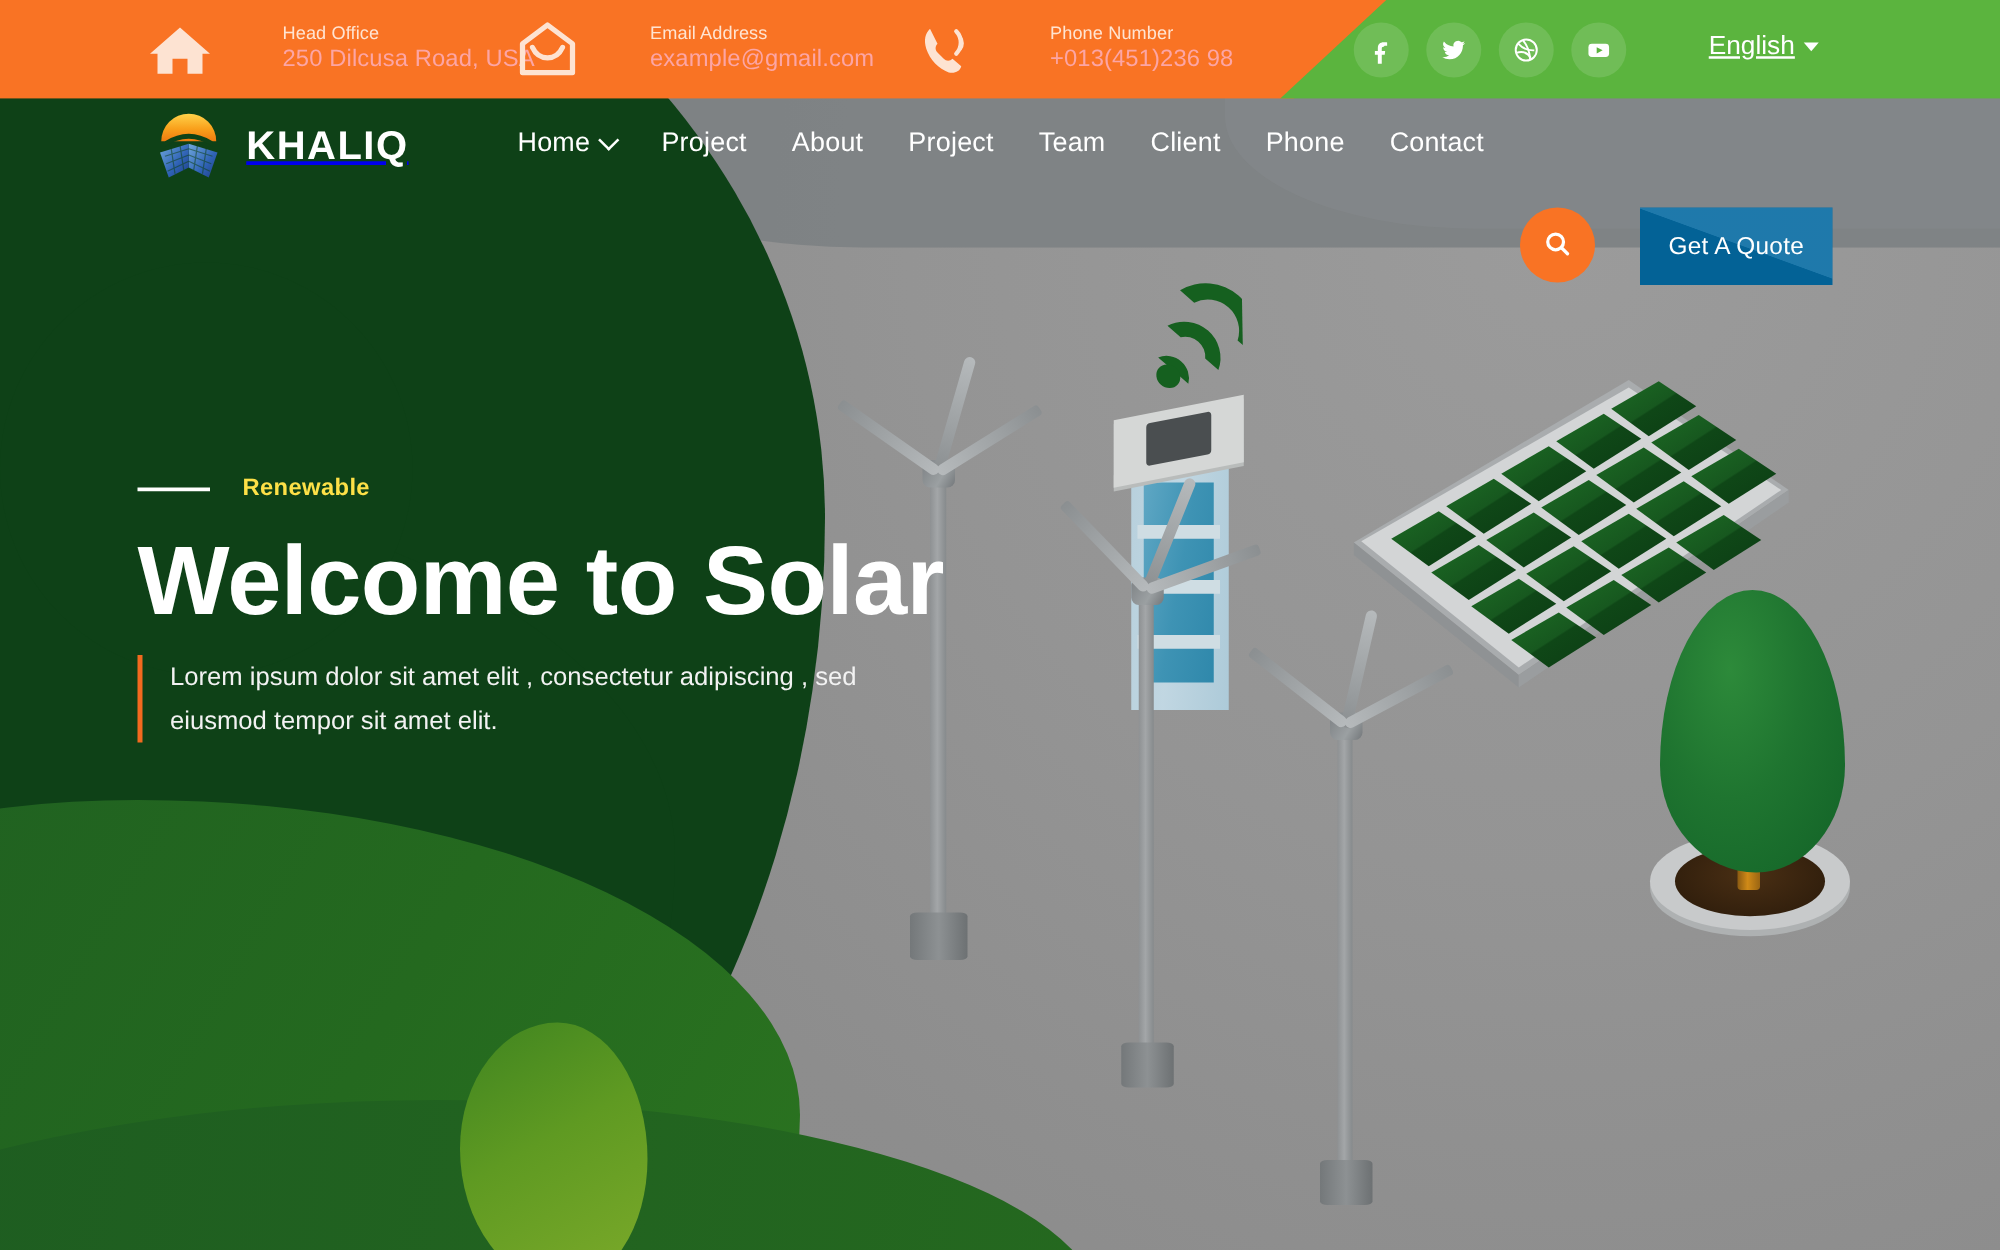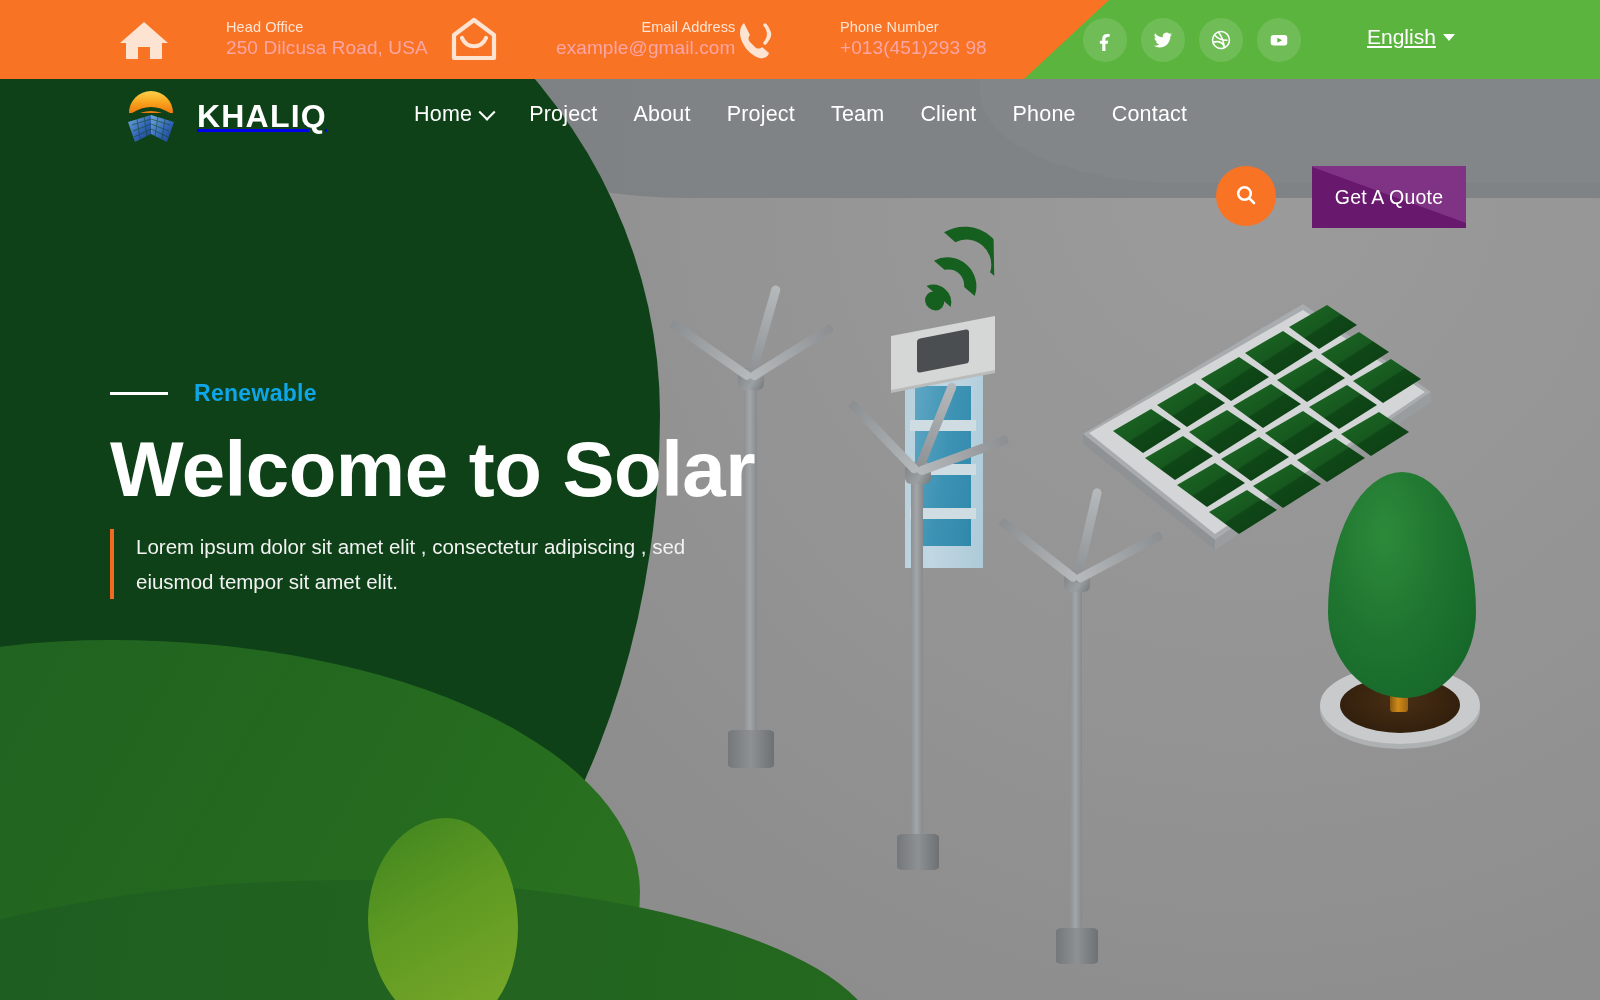--- a/index.html
+++ b/index.html
@@ -186,35 +186,35 @@
   }
   .chev { width:12px;height:12px;border-right:2.6px solid #fff;border-bottom:2.6px solid #fff;transform:rotate(45deg) translate(-2px,-2px); }
 
   .search-btn {
     position:absolute; left:1216px; top:104px; width:60px; height:60px;
     border-radius:50%; background:#f97324; border:none; cursor:pointer;
     display:flex; align-items:center; justify-content:center;
   }
   .quote-btn {
     position:absolute; left:1312px; top:104px; width:154px; height:62px;
-    background:#701a75; border:none; cursor:pointer; color:#fff;
+    background:#0369a1; border:none; cursor:pointer; color:#fff;
     font-size:19.5px; letter-spacing:.2px; overflow:hidden;
   }
   .quote-btn .sheen {
     position:absolute; left:0; top:0; width:100%; height:100%;
     background:linear-gradient(200deg, rgba(255,255,255,.11) 0%, rgba(255,255,255,.11) 48%, rgba(0,0,0,.07) 48.5%, rgba(0,0,0,.07) 100%);
     pointer-events:none;
   }
   .quote-btn span.lbl { position:relative; z-index:2; }
 
   
   .hero-content { position:absolute; left:110px; top:380px; width:760px; }
   .eyebrow { display:flex; align-items:center; gap:26px; margin-bottom:22px; }
   .eyebrow .dash { width:58px; height:3px; background:#fff; }
-  .eyebrow .etxt { font-size:23px; font-weight:bold; color:#0ea5e9; letter-spacing:.3px; }
+  .eyebrow .etxt { font-size:19px; font-weight:bold; color:#fde047; letter-spacing:.3px; }
   .hero-title {
     font-size:78px; font-weight:bold; color:#fff; line-height:1.05;
     letter-spacing:-.5px; margin-bottom:18px; white-space:nowrap;
   }
   .hero-desc {
     border-left:4px solid #f26a1f; padding-left:22px;
     font-size:20.5px; color:#f2f2f2; line-height:1.72; max-width:650px;
     margin-bottom:44px;
   }
   .service-btn {
@@ -371,21 +371,21 @@
         <svg viewBox="0 0 52 52" width="52" height="52" fill="#fde3d2">
           <path d="M26 9 L50 30 L44 30 L44 46 L32 46 L32 34 L20 34 L20 46 L8 46 L8 30 L2 30 Z"></path>
         </svg>
       </span>
       <span class="ti-text">
         <span class="ti-label">Head Office</span><br>
         <span class="ti-value">250 Dilcusa Road, USA</span>
       </span>
     </div>
 
-    <div class="ti-group" style="left:448px;text-align:right;">
+    <div class="ti-group" style="left:412px;">
       <span class="ti-icon">
         <svg viewBox="0 0 52 52" width="52" height="52">
           <path d="M6 22 L26 7 L46 22 L46 45 L6 45 Z" fill="none" stroke="#fde3d2" stroke-width="4.2" stroke-linejoin="round"></path>
           <path d="M14 25 C19 36, 33 36, 38 25" fill="none" stroke="#fde3d2" stroke-width="4.2" stroke-linecap="round"></path>
         </svg>
       </span>
       <span class="ti-text">
         <span class="ti-label">Email Address</span><br>
         <span class="ti-value">example@gmail.com</span>
       </span>
@@ -394,21 +394,21 @@
     <div class="ti-group" style="left:732px;">
       <span class="ti-icon">
         <svg viewBox="0 0 52 52" width="52" height="52" fill="#fde3d2">
           <path d="M12 10 C8 14, 7 19, 9 26 C12 35, 19 42, 27 45 C32 46, 36 44, 37 40 L30 34 C28 36, 25 36, 23 34 L18 29 C16 27, 16 24, 18 22 Z"></path>
           <path d="M33 12 A13 13 0 0 1 33 30" fill="none" stroke="#fde3d2" stroke-width="3.4" stroke-linecap="round"></path>
           <path d="M36 17 A7.5 7.5 0 0 1 36 26" fill="none" stroke="#fde3d2" stroke-width="3.2" stroke-linecap="round"></path>
         </svg>
       </span>
       <span class="ti-text">
         <span class="ti-label">Phone Number</span><br>
-        <span class="ti-value">+013(451)293 98</span>
+        <span class="ti-value">+013(451)236 98</span>
       </span>
     </div>
 
     <div class="socials">
       <a class="soc" href="#">
         <svg viewBox="0 0 24 24" width="21" height="21" fill="#fff">
             <path d="M14.6 7.6h2.2V4.6c-.4-.05-1.7-.15-3.2-.15-3.2 0-5.3 1.9-5.3 5.4v2.5H5.6v3.4h2.7v8.6h3.6v-8.6h2.7l.4-3.4h-3.1V10.2c0-1 .3-1.7 1.7-1.7z"></path>
           </svg>
       </a>
       <a class="soc" href="#">

